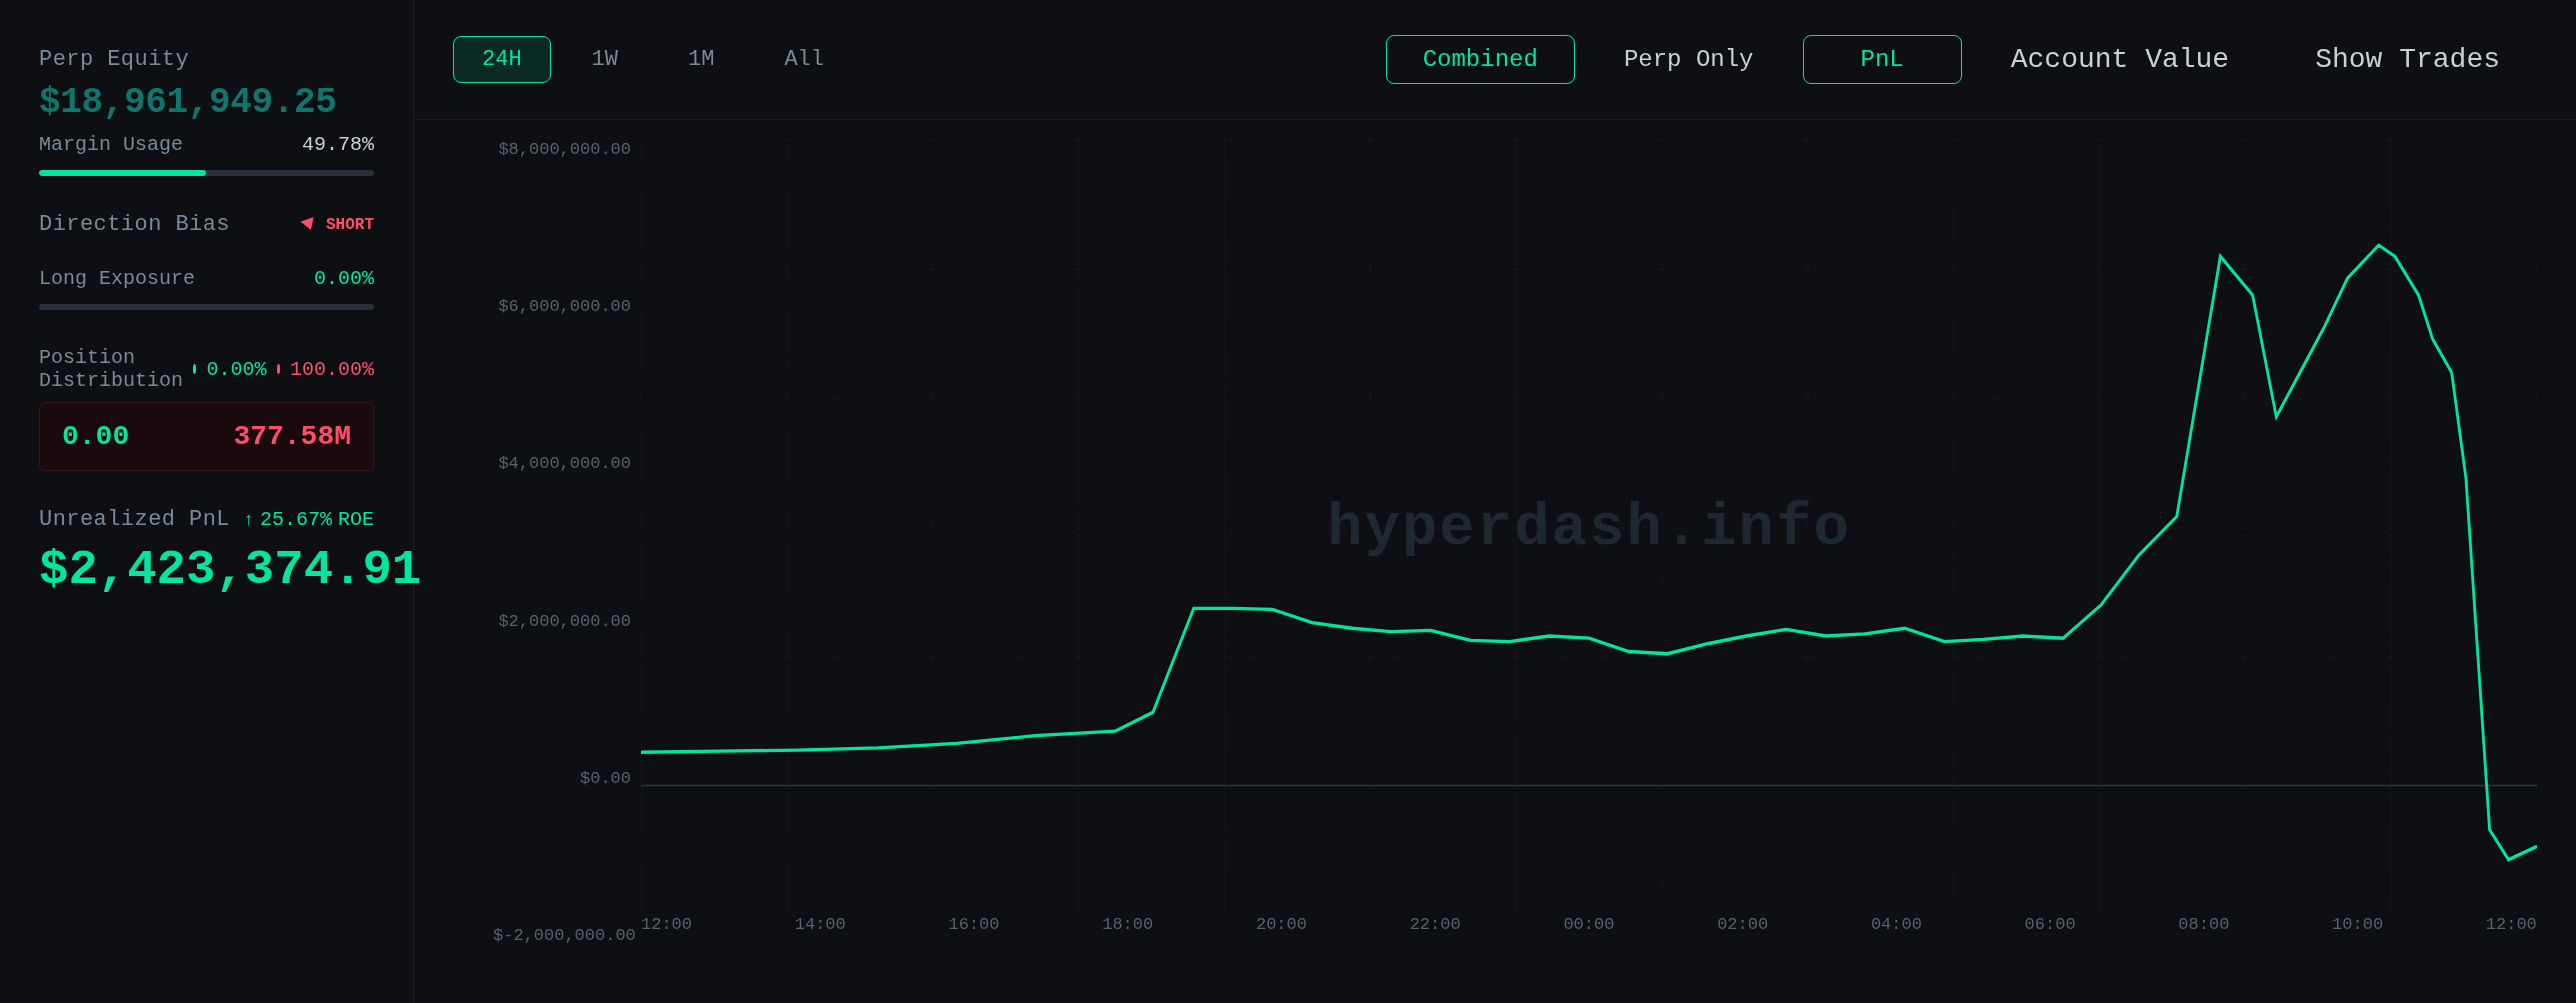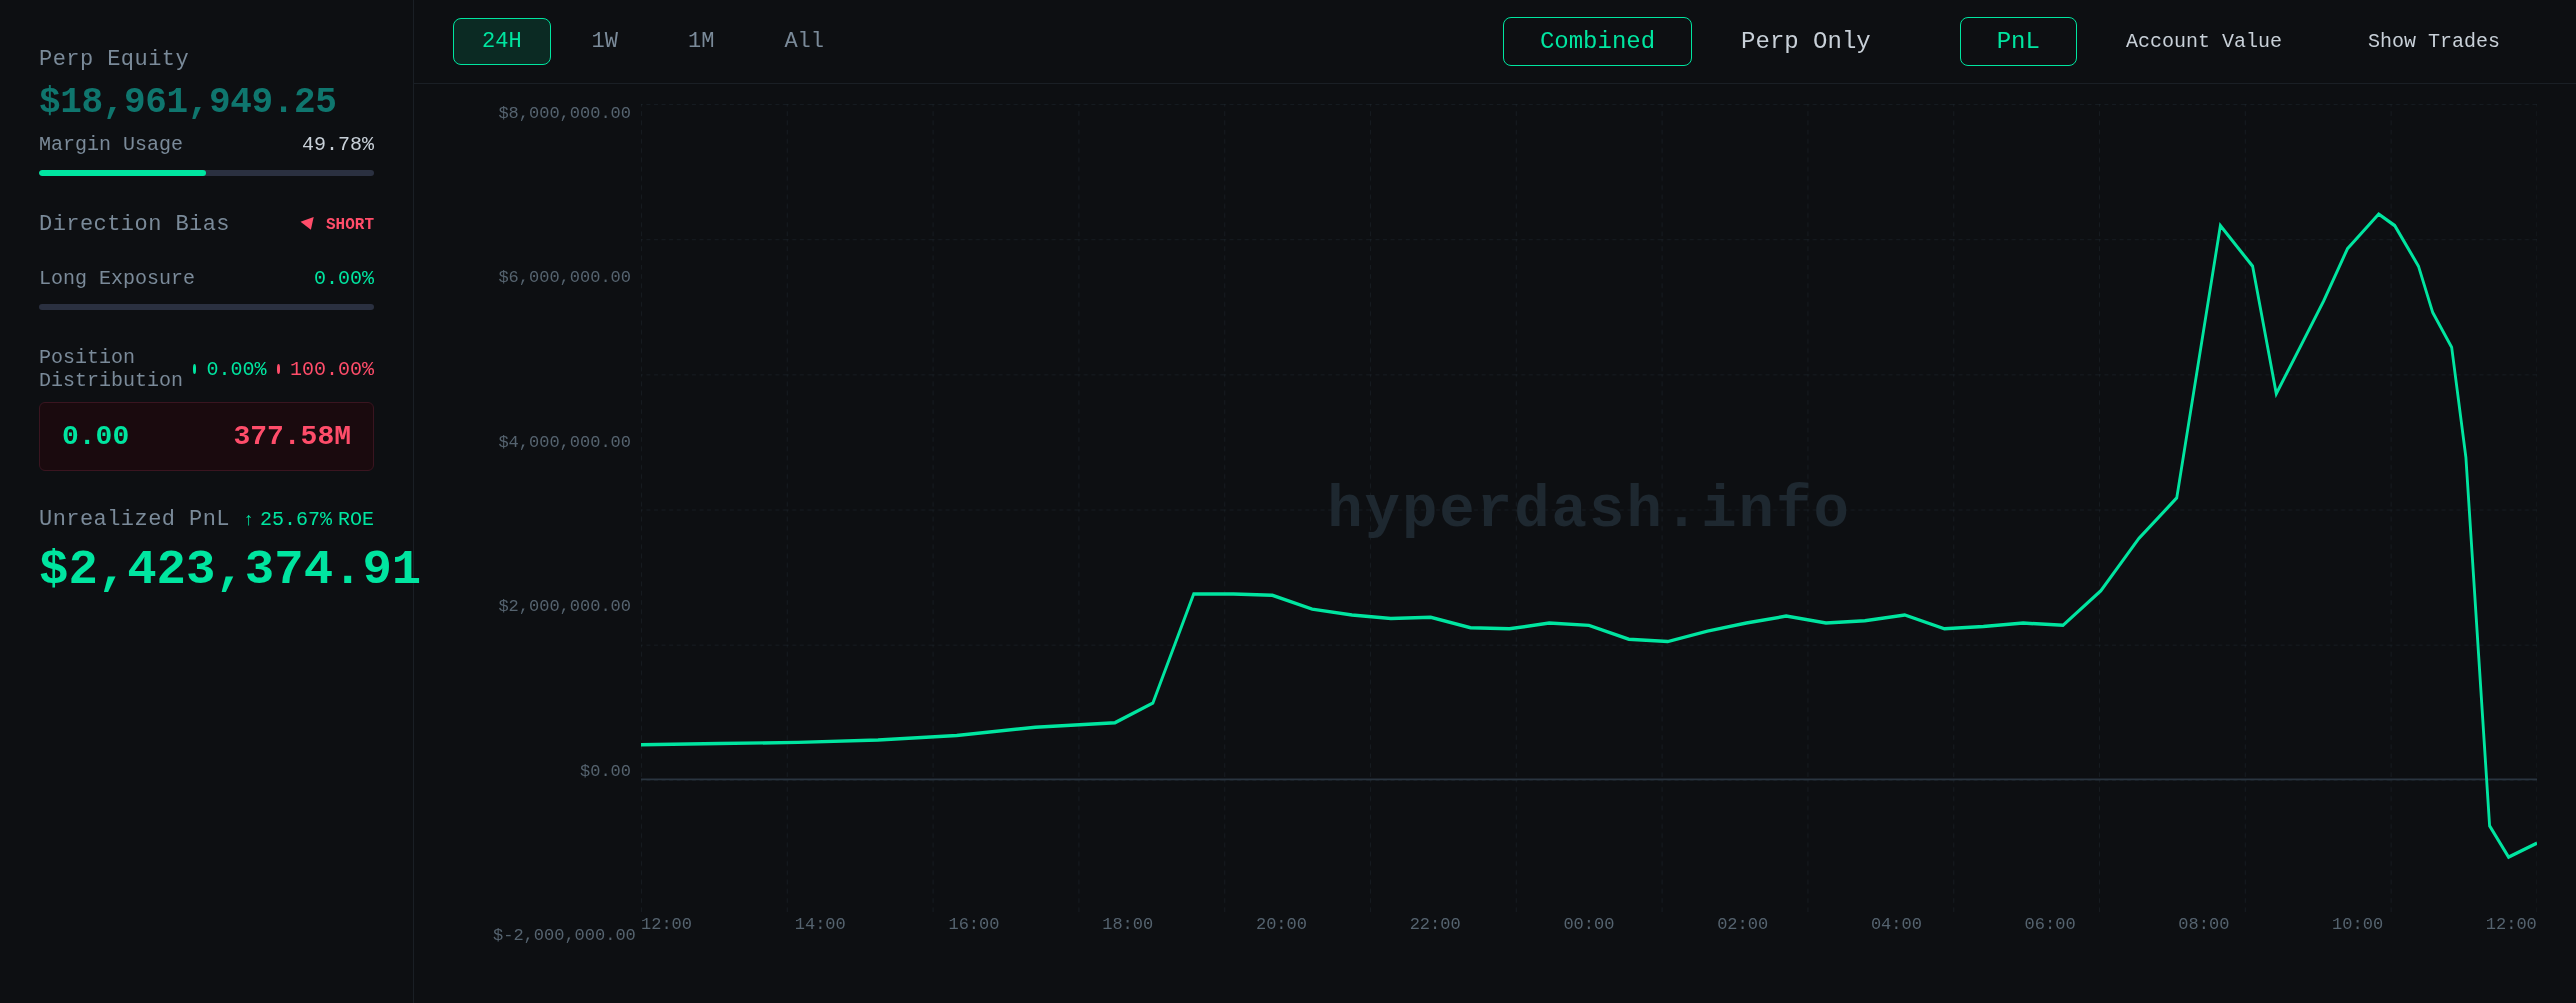--- a/index.html
+++ b/index.html
@@ -128,21 +128,21 @@
       display: flex;
       flex-direction: column;
       padding: 0;
     }
     .top-bar {
       display: flex;
       align-items: center;
       padding: 20px 39px;
       gap: 12px;
       border-bottom: 1px solid #1a1f25;
-      height: 84px;
+      height: 120px;
     }
     .time-btn {
       padding: 10px 28px;
       border-radius: 8px;
       border: 1px solid transparent;
       background: transparent;
       color: #7a8a99;
       font-size: 22px;
       cursor: pointer;
       font-family: inherit;
@@ -161,37 +161,36 @@
       color: #c8d0d8;
       font-size: 24px;
       cursor: pointer;
       font-family: inherit;
     }
     .mode-btn.active {
       border-color: #00e5a0;
       color: #00e5a0;
     }
     .pnl-btn {
-      padding: 10px 36px;
+      padding: 10px 57px;
       border-radius: 8px;
       border: 1px solid #00e5a0;
       background: transparent;
       color: #00e5a0;
       font-size: 24px;
       cursor: pointer;
       font-family: inherit;
-      margin-left: 40px;
     }
     .plain-btn {
       padding: 10px 36px;
       border-radius: 8px;
       border: 1px solid transparent;
       background: transparent;
       color: #c8d0d8;
-      font-size: 20px;
+      font-size: 28px;
       cursor: pointer;
       font-family: inherit;
     }
 
     
     .chart-container {
       flex: 1;
       position: relative;
       padding: 20px 39px 59px 79px;
     }

